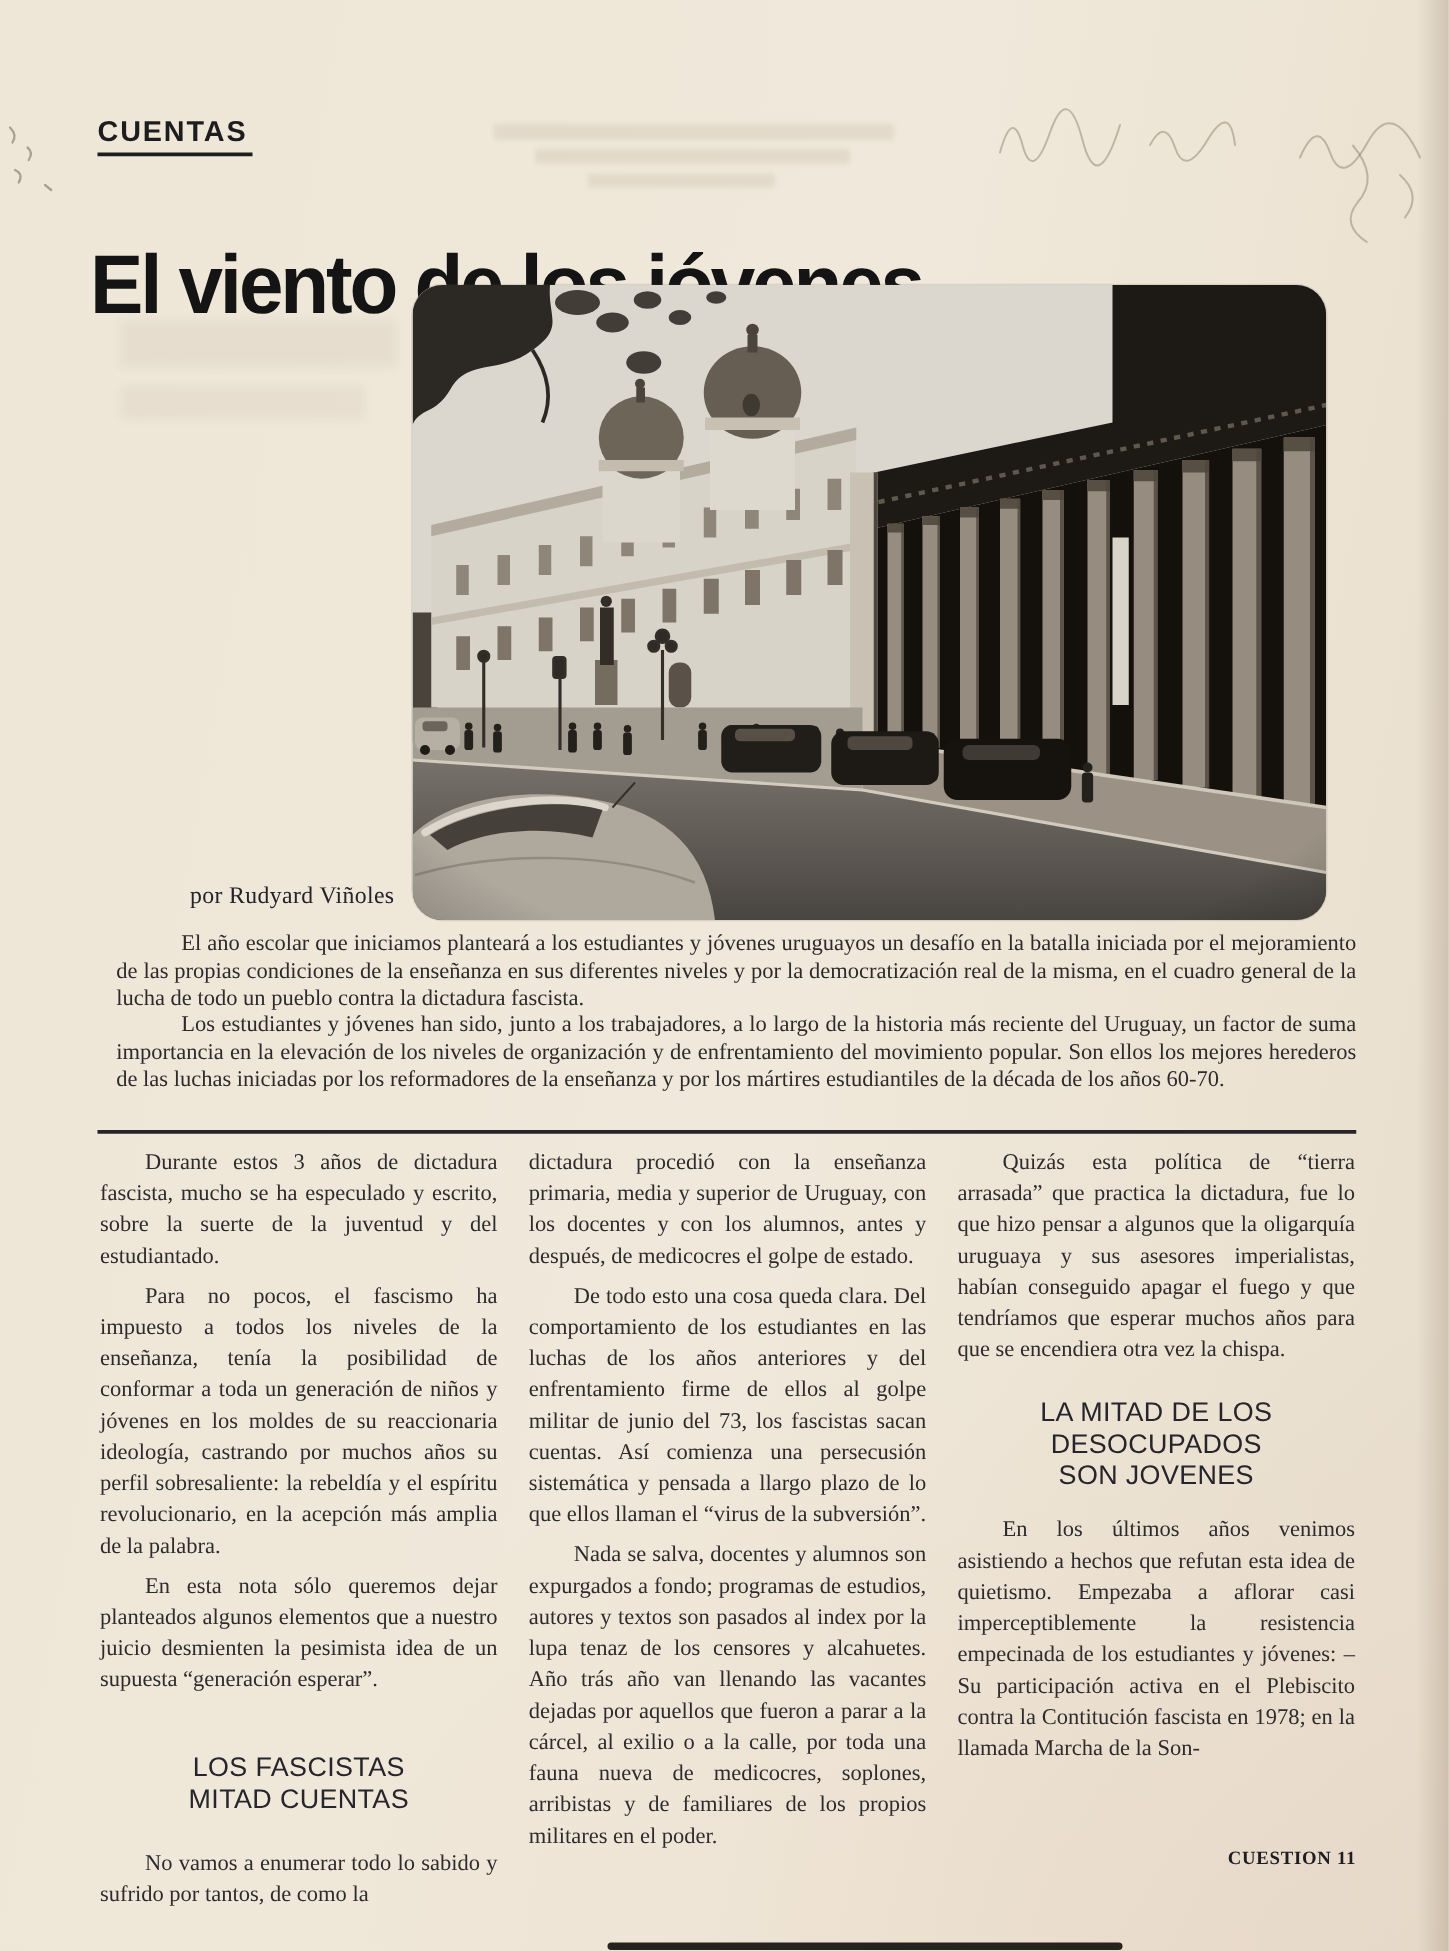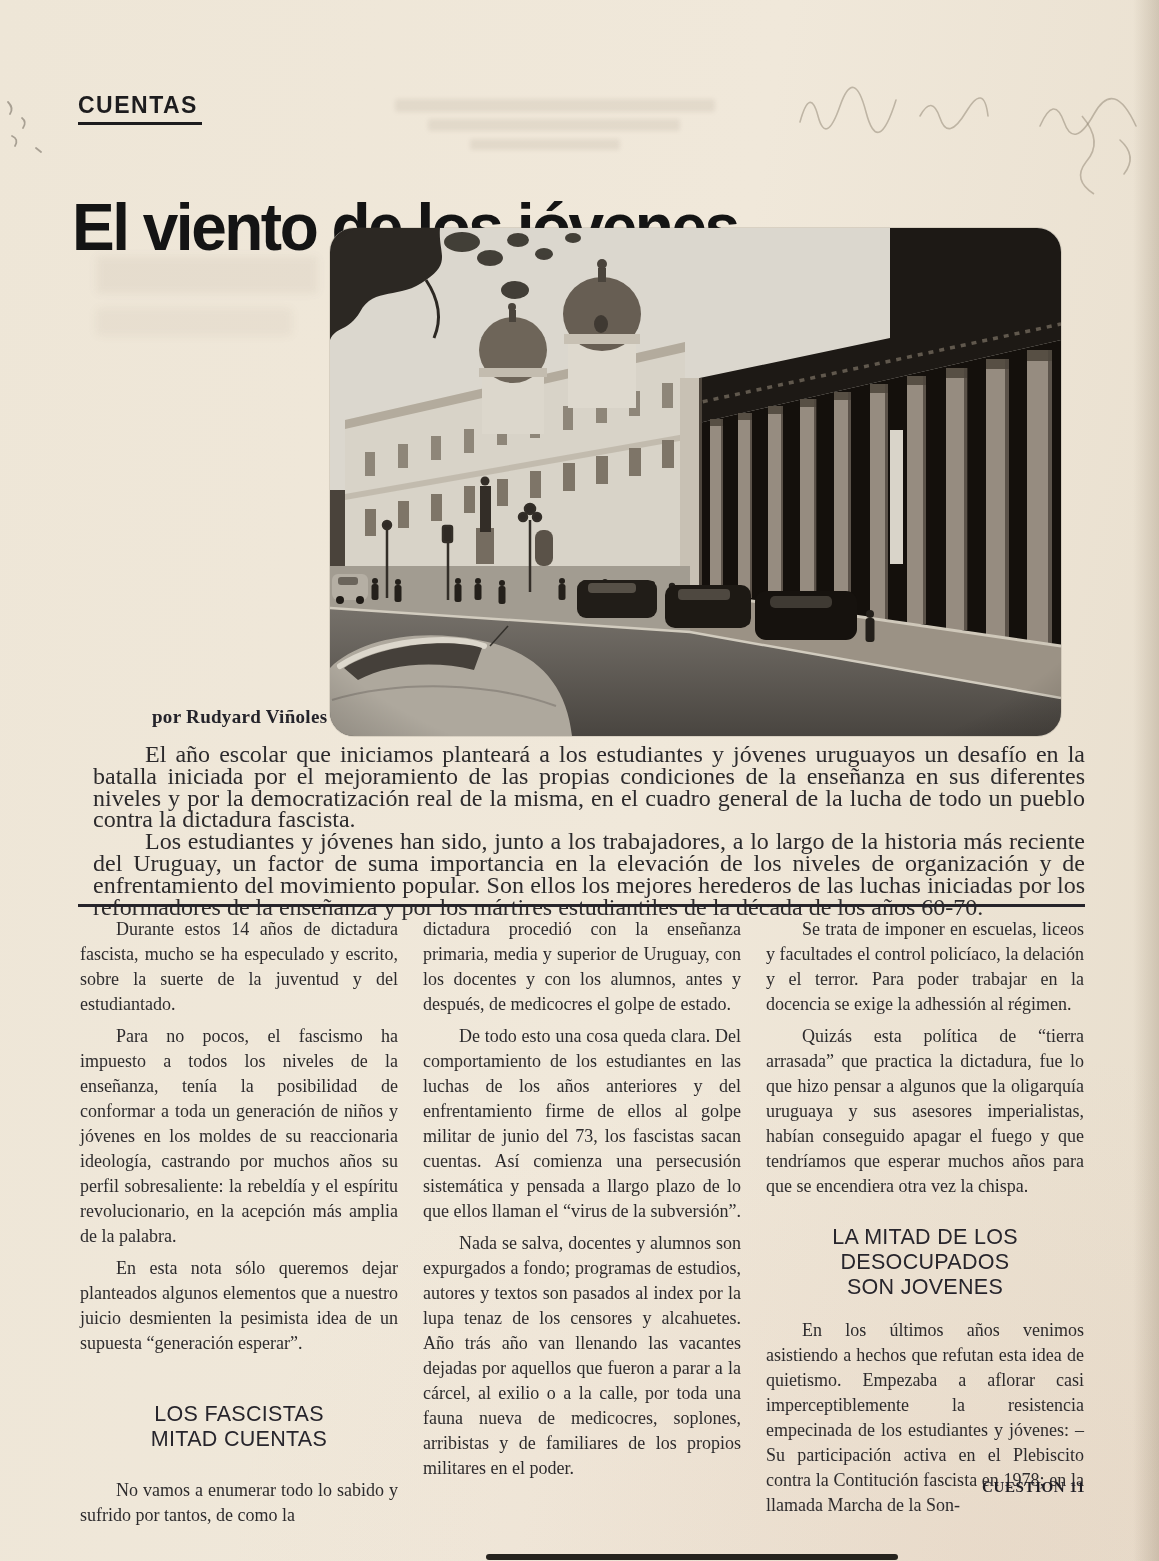--- a/index.html
+++ b/index.html
@@ -35,25 +35,25 @@
     transform:scaleY(1.04);transform-origin:left top;white-space:nowrap;
   }
   .photo{
     position:absolute;left:330px;top:228px;width:731px;height:508px;
     border-radius:24px;overflow:hidden;background:#d9d5cc;
     box-shadow:0 0 0 1px rgba(90,80,65,.15);
   }
   .photo svg{display:block;width:100%;height:100%;}
   .byline{
     position:absolute;left:152px;top:706px;
-    font-weight:700;font-size:19px;color:#24232a;letter-spacing:.3px;
+    font-weight:400;font-size:19px;color:#24232a;letter-spacing:.3px;
   }
   .intro{
     position:absolute;left:93px;top:744px;width:992px;
-    font-size:24px;line-height:21.8px;color:#2c2a2c;text-align:justify;font-family:Liberation Serif, serif;
+    font-size:18px;line-height:21.8px;color:#2c2a2c;text-align:justify;font-family:Liberation Serif, serif;
   }
   .intro p{margin:0;text-indent:52px;}
   .rule{
     position:absolute;left:78px;top:904px;width:1007px;height:3px;background:#26242a;
   }
   .cols{
     position:absolute;left:80px;top:917px;width:1005px;
     display:flex;gap:25px;
   }
   .col{width:318px;font-size:18px;line-height:25px;color:#2d2b2d;text-align:justify;}
@@ -353,33 +353,32 @@
 
   <div class="intro">
     <p>El año escolar que iniciamos planteará a los estudiantes y jóvenes uruguayos un desafío en la batalla iniciada por el mejoramiento de las propias condiciones de la enseñanza en sus diferentes niveles y por la democratización real de la misma, en el cuadro general de la lucha de todo un pueblo contra la dictadura fascista.</p>
     <p>Los estudiantes y jóvenes han sido, junto a los trabajadores, a lo largo de la historia más reciente del Uruguay, un factor de suma importancia en la elevación de los niveles de organización y de enfrentamiento del movimiento popular. Son ellos los mejores herederos de las luchas iniciadas por los reformadores de la enseñanza y por los mártires estudiantiles de la década de los años 60-70.</p>
   </div>
 
   <div class="rule"></div>
 
   <div class="cols">
     <div class="col">
-      <p>Durante estos 14 años de dictadura fascista, mucho se ha especulado y escrito, sobre la suerte de la juventud y del estudiantado.</p>
+      <p>Durante estos 3 años de dictadura fascista, mucho se ha especulado y escrito, sobre la suerte de la juventud y del estudiantado.</p>
       <p>Para no pocos, el fascismo ha impuesto a todos los niveles de la enseñanza, tenía la posibilidad de conformar a toda un generación de niños y jóvenes en los moldes de su reaccionaria ideología, castrando por muchos años su perfil sobresaliente: la rebeldía y el espíritu revolucionario, en la acepción más amplia de la palabra.</p>
       <p>En esta nota sólo queremos dejar planteados algunos elementos que a nuestro juicio desmienten la pesimista idea de un supuesta “generación esperar”.</p>
       <h3>LOS FASCISTAS MITAD CUENTAS</h3>
       <p>No vamos a enumerar todo lo sabido y sufrido por tantos, de como la</p>
     </div>
     <div class="col">
       <p class="no-indent">dictadura procedió con la enseñanza primaria, media y superior de Uruguay, con los docentes y con los alumnos, antes y después, de medicocres el golpe de estado.</p>
       <p>De todo esto una cosa queda clara. Del comportamiento de los estudiantes en las luchas de los años anteriores y del enfrentamiento firme de ellos al golpe militar de junio del 73, los fascistas sacan cuentas. Así comienza una persecusión sistemática y pensada a llargo plazo de lo que ellos llaman el “virus de la subversión”.</p>
       <p>Nada se salva, docentes y alumnos son expurgados a fondo; programas de estudios, autores y textos son pasados al index por la lupa tenaz de los censores y alcahuetes. Año trás año van llenando las vacantes dejadas por aquellos que fueron a parar a la cárcel, al exilio o a la calle, por toda una fauna nueva de medicocres, soplones, arribistas y de familiares de los propios militares en el poder.</p>
     </div>
     <div class="col">
-      <p>Se trata de imponer en escuelas, liceos y facultades el control policíaco, la delación y el terror. Para poder trabajar en la docencia se exige la adhessión al régimen.</p>
       <p>Quizás esta política de “tierra arrasada” que practica la dictadura, fue lo que hizo pensar a algunos que la oligarquía uruguaya y sus asesores imperialistas, habían conseguido apagar el fuego y que tendríamos que esperar muchos años para que se encendiera otra vez la chispa.</p>
       <h3 class="tight">LA MITAD DE LOS DESOCUPADOS SON JOVENES</h3>
       <p>En los últimos años venimos asistiendo a hechos que refutan esta idea de quietismo. Empezaba a aflorar casi imperceptiblemente la resistencia empecinada de los estudiantes y jóvenes: –Su participación activa en el Plebiscito contra la Contitución fascista en 1978; en la llamada Marcha de la Son-</p>
     </div>
   </div>
 
   <div class="footer-tag">CUESTION 11</div>
 
   <div class="scan-strip"></div>
 </div>

